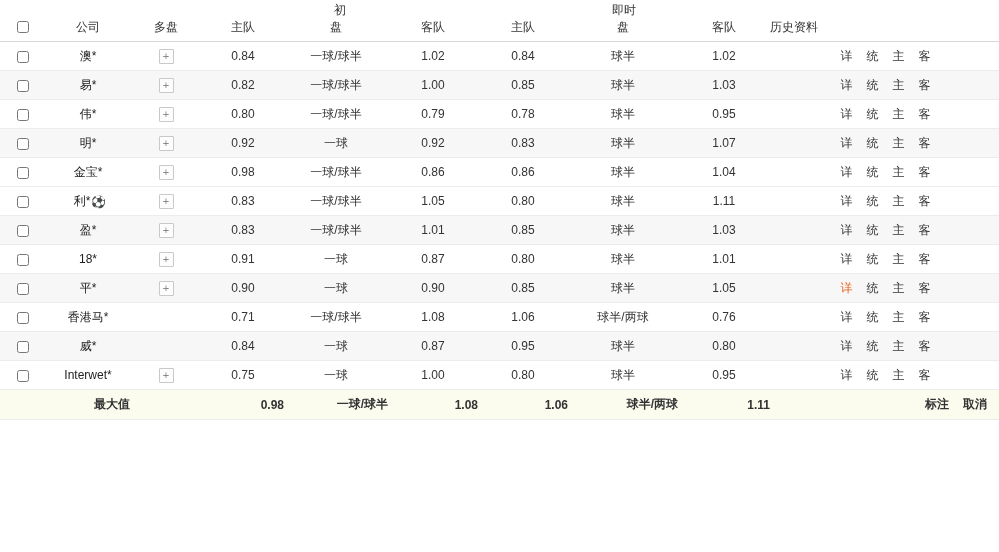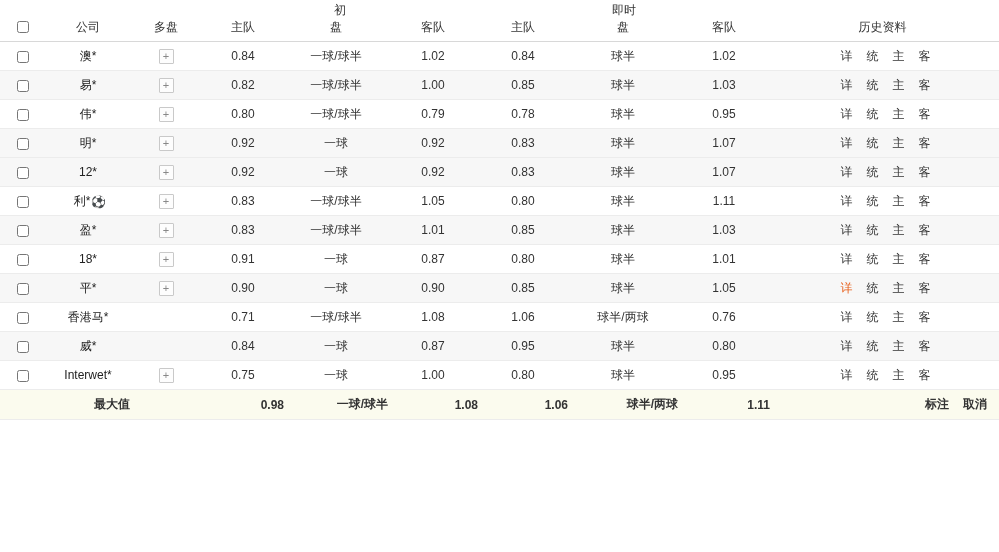--- a/index.html
+++ b/index.html
@@ -156,21 +156,21 @@
         <input class="cb" type="checkbox" style="">
       </th>
       <th>公司</th>
       <th>多盘</th>
       <th>主队</th>
       <th>盘</th>
       <th>客队</th>
       <th>主队</th>
       <th>盘</th>
       <th>客队</th>
-      <th style="text-align:center;padding-right:4px;">历史资料</th>
+      <th style="text-align:left;padding-right:4px;">历史资料</th>
     </tr>
   </thead>
   <tbody id="tbody">
       <tr class="data-row">
         <td><input type="checkbox" class="cb" style=""></td>
         <td class="company">澳*</td>
         <td><span class="plusbox">+</span></td>
         <td class="num">0.84</td>
         <td class="num">一球/球半</td>
         <td class="num">1.02</td>
@@ -208,30 +208,30 @@
         <td class="company">明*</td>
         <td><span class="plusbox">+</span></td>
         <td class="num">0.92</td>
         <td class="num">一球</td>
         <td class="num">0.92</td>
         <td class="num">0.83</td>
         <td class="num">球半</td>
         <td class="num">1.07</td>
         <td class="hist-cell"><span class="lnk">详</span><span class="lnk">统</span><span class="lnk">主</span><span class="lnk">客</span></td>
       </tr>
-      <tr class="data-row alt">
-        <td><input type="checkbox" class="cb" style=""></td>
-        <td class="company">12*</td>
-        <td><span class="plusbox">+</span></td>
-        <td class="num">0.92</td>
-        <td class="num">一球</td>
-        <td class="num">0.92</td>
-        <td class="num">0.83</td>
-        <td class="num">球半</td>
-        <td class="num">1.07</td>
+      <tr class="data-row">
+        <td><input type="checkbox" class="cb" style=""></td>
+        <td class="company">金宝*</td>
+        <td><span class="plusbox">+</span></td>
+        <td class="num">0.98</td>
+        <td class="num">一球/球半</td>
+        <td class="num">0.86</td>
+        <td class="num">0.86</td>
+        <td class="num">球半</td>
+        <td class="num">1.04</td>
         <td class="hist-cell"><span class="lnk">详</span><span class="lnk">统</span><span class="lnk">主</span><span class="lnk">客</span></td>
       </tr>
       <tr class="data-row">
         <td><input type="checkbox" class="cb" style=""></td>
         <td class="company">利*<span class="soccer-ico">⚽</span></td>
         <td><span class="plusbox">+</span></td>
         <td class="num">0.83</td>
         <td class="num">一球/球半</td>
         <td class="num">1.05</td>
         <td class="num">0.80</td>

